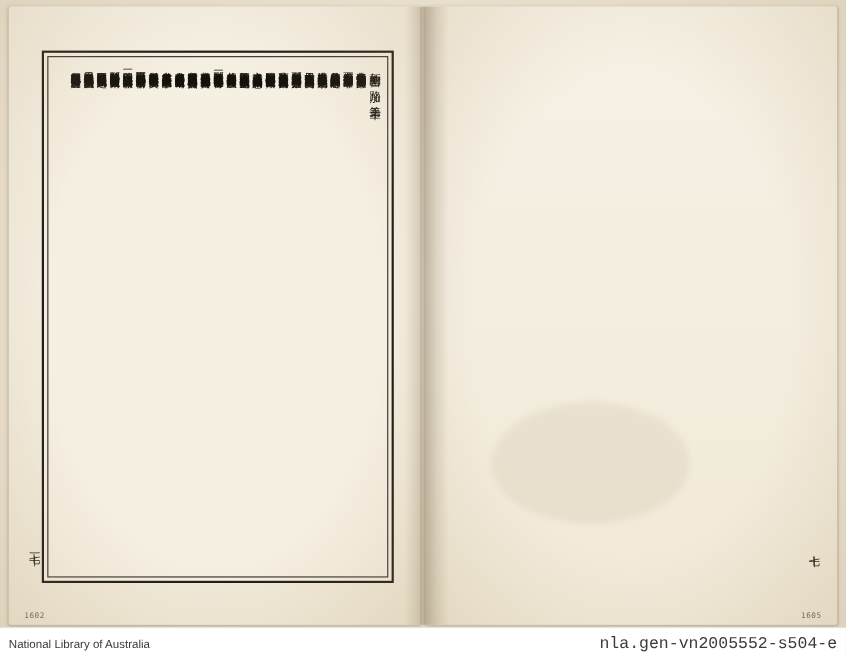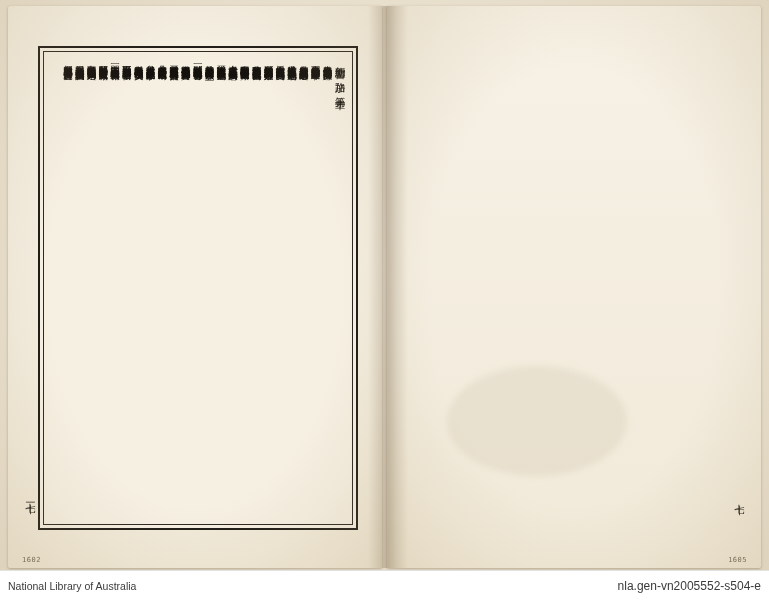--- a/index.html
+++ b/index.html
@@ -173,22 +173,22 @@
     display: flex;
     align-items: center;
     justify-content: space-between;
     padding: 0 8px;
     box-sizing: border-box;
     font-family: "Liberation Sans", sans-serif;
     font-size: 10.5px;
     color: #3b3b3b;
   }
   .footer .right-id {
-    font-family: Liberation Sans, sans-serif;
-    font-size: 12px;
+    font-family: Liberation Mono, monospace;
+    font-size: 15px;
     color: #3b3b3b;
     text-align: center;
   }
 </style>
 </head>
 <body>
 
 <div id="scan">
   <div class="surround"></div>
 

